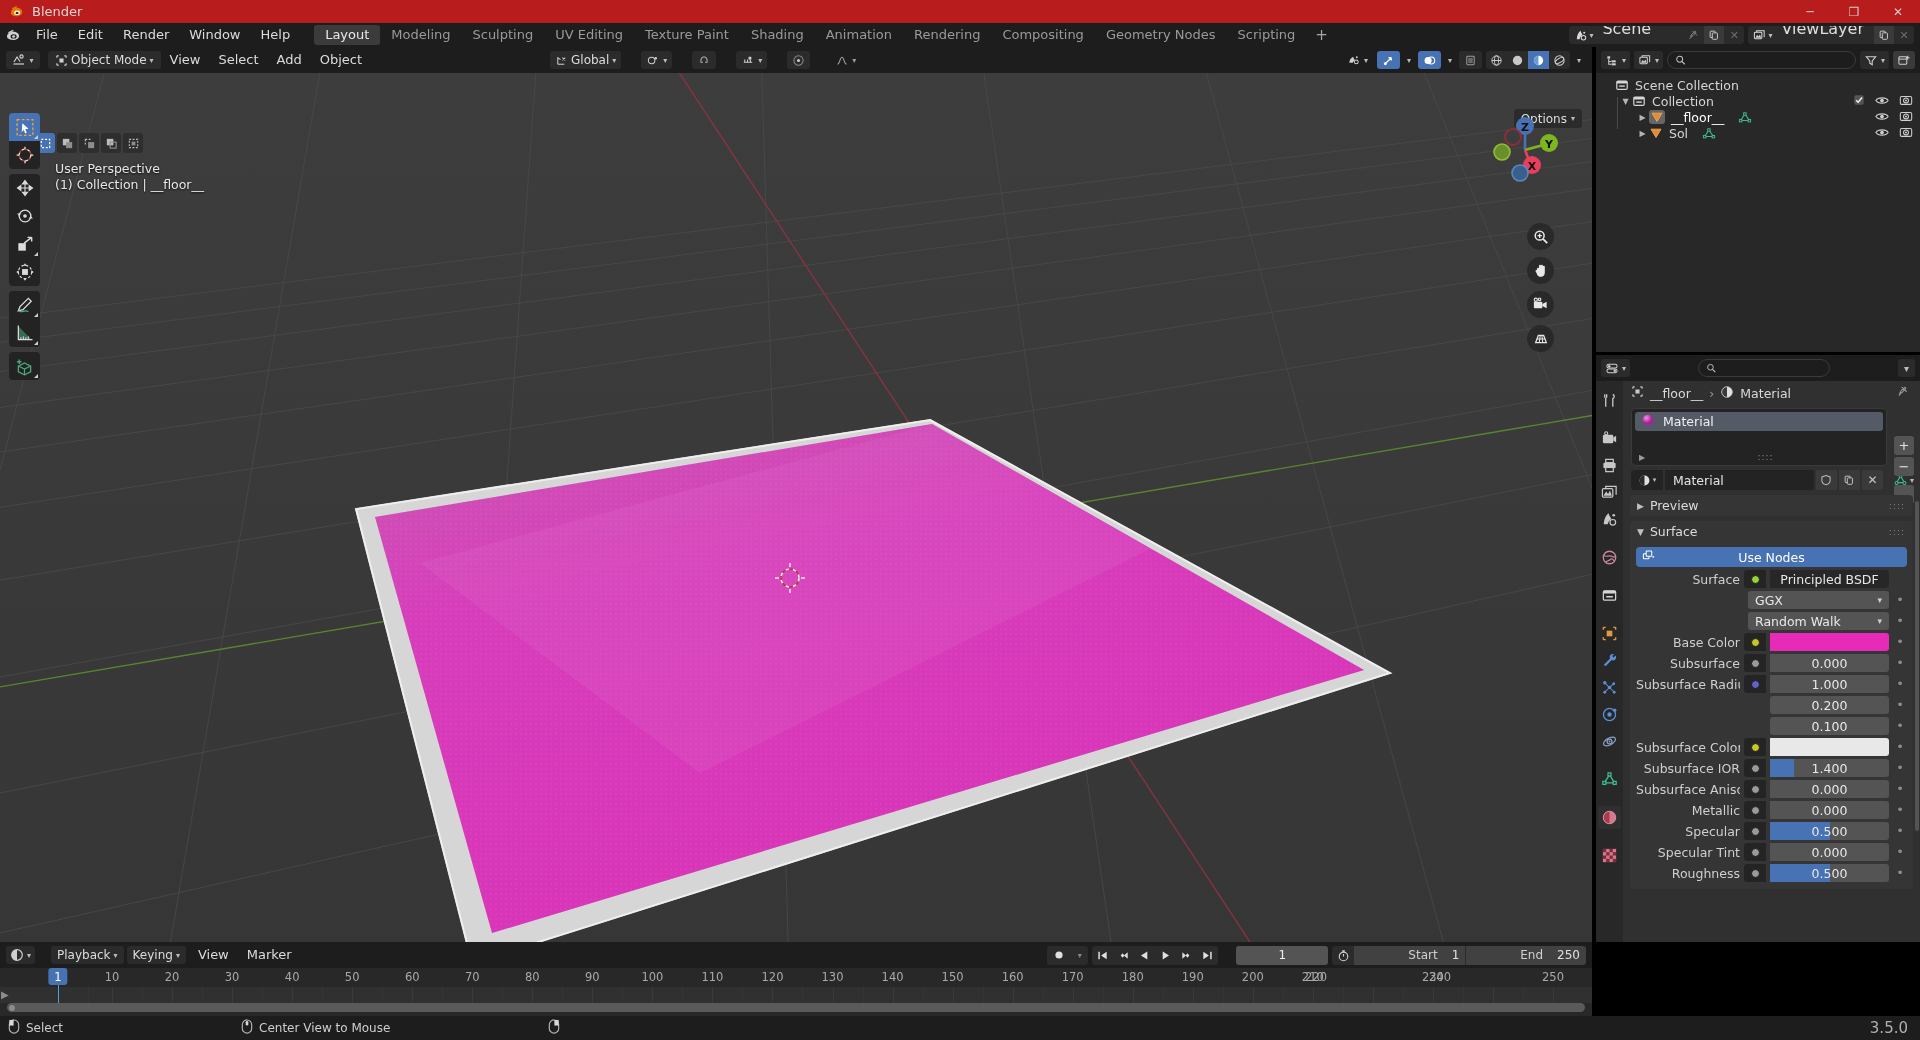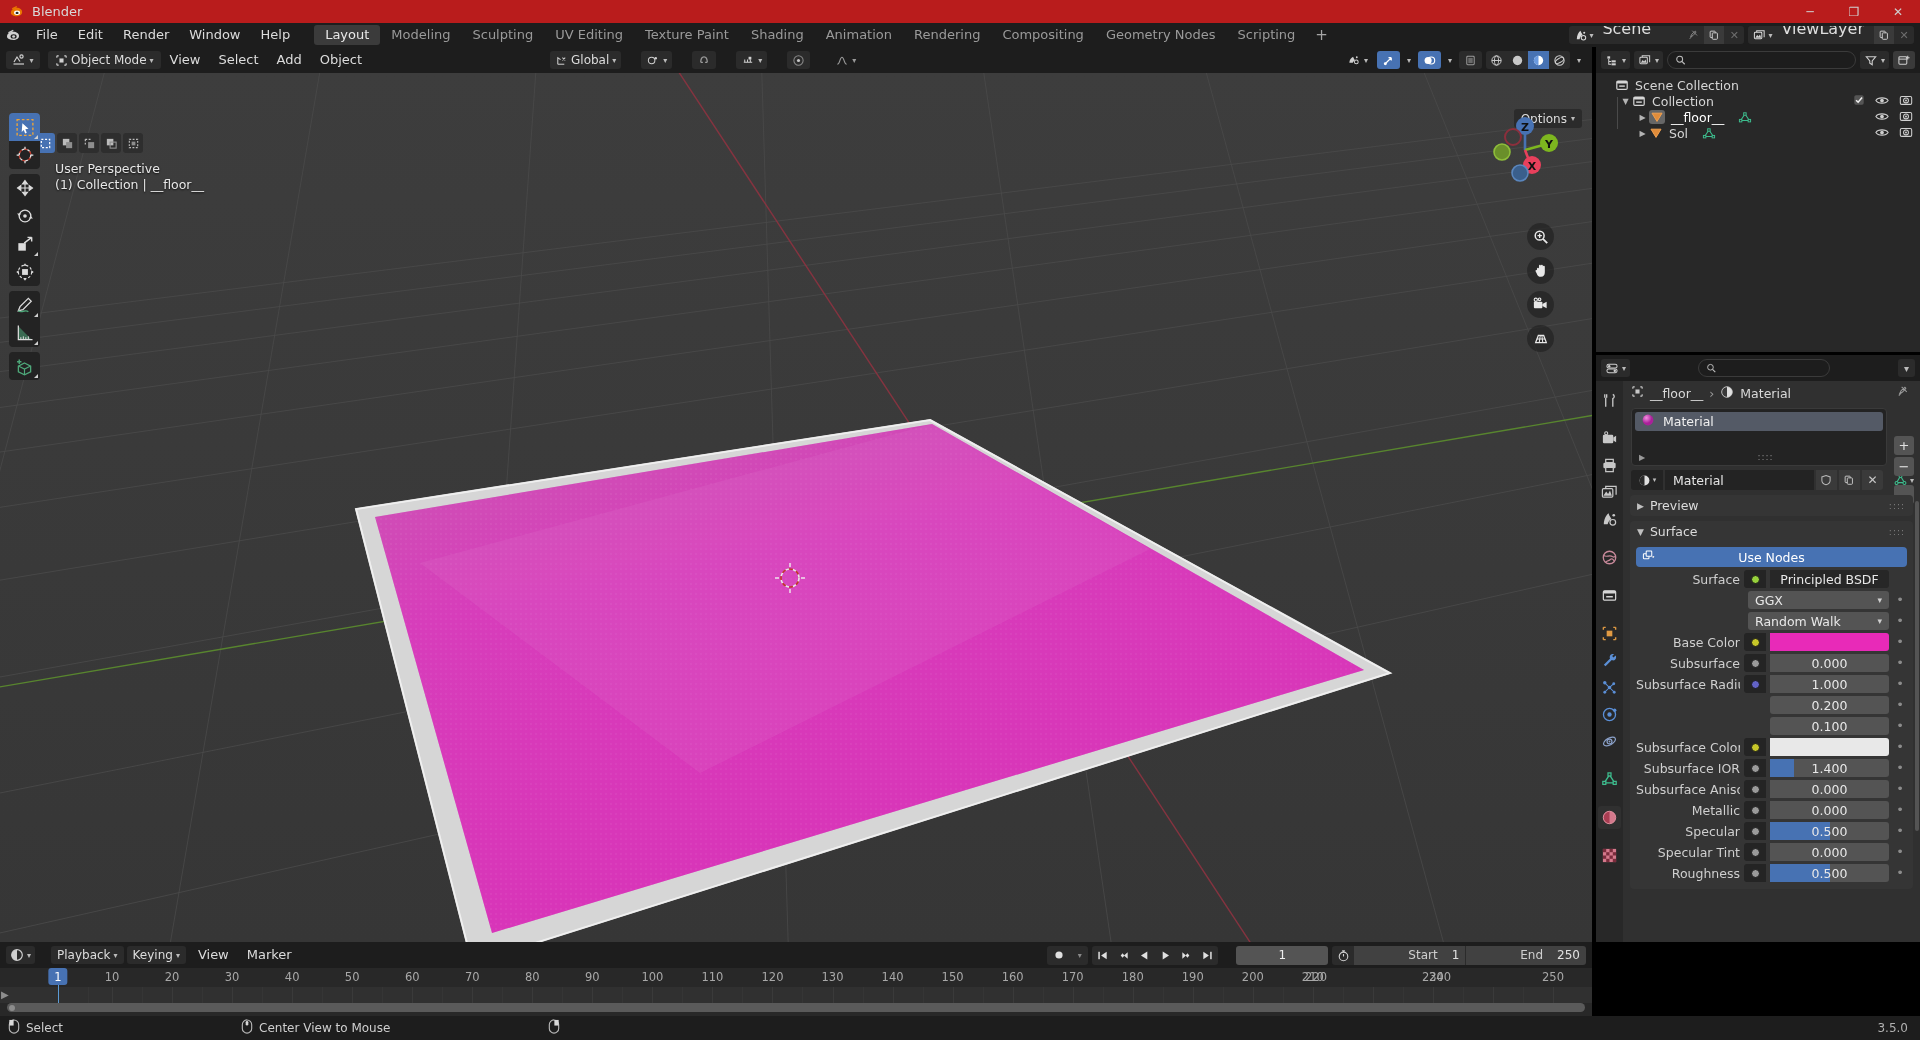--- a/index.html
+++ b/index.html
@@ -155,21 +155,21 @@
   .gline { position: absolute; top: 0; width: 1px; height: 16px; background: #3a3a3a; }
   .playhead { position: absolute; top: 26px; width: 1px; height: 35px; background: #5b9bd5; }
   .playhead-box { position: absolute; top: 26px; height: 17px; background: #4772b3; border-radius: 3px; display: flex; align-items: center; justify-content: center; font-size: 11.5px; color: #fff; padding: 0 6px; transform: translateX(-50%); }
   .tl-scroll { position: absolute; left: 7px; bottom: 4px; right: 7px; height: 9px; background: #5a5a5a; border-radius: 5px; }
   .tl-scroll .knob { position: absolute; left: 2px; top: 1.5px; width: 6px; height: 6px; border-radius: 50%; background: #8c8c8c; }
   .tl-left-arrow { position: absolute; left: 1px; top: 47px; font-size: 10px; color: #8e8e8e; }
 
   
   .statusbar { position: absolute; left: 0; top: 1016px; width: 1920px; height: 24px; background: #1d1d1d; display: flex; align-items: center; padding: 0 8px; gap: 6px; font-size: 12px; color: #cfcfcf; }
   .mouse-hint { display: flex; align-items: center; gap: 6px; margin-right: 22px; }
-  .version { position: absolute; right: 12px; font-size: 12px; color: #b0b0b0; }
+  .version { position: absolute; right: 12px; font-size: 15px; color: #b0b0b0; }
 </style>
 </head>
 <body>
 
 <div id="app">
 
   <div class="titlebar">
     <div class="tb-icon">
       <svg width="15" height="15" viewBox="0 0 16 16">
         <path d="M2 9.6 C2 6.2 5 4 8.2 4 C11.6 4 14 6 14 8.6 C14 11.2 11.4 13 8.2 13 C5 13 2 11.6 2 9.6 Z" fill="#ea7600"></path>

